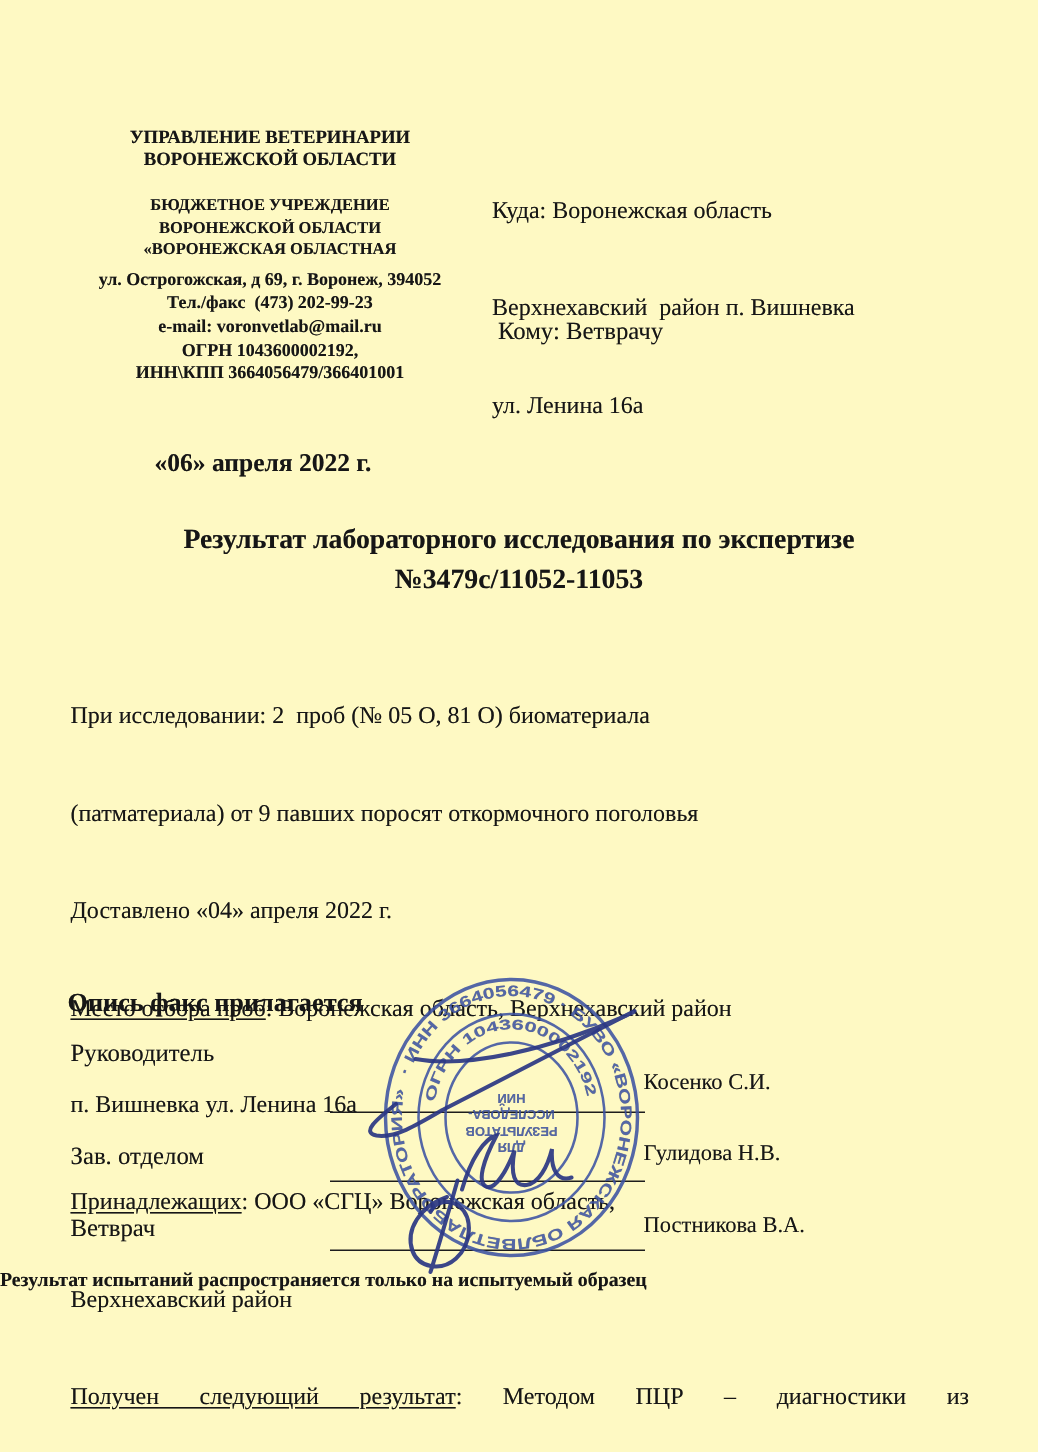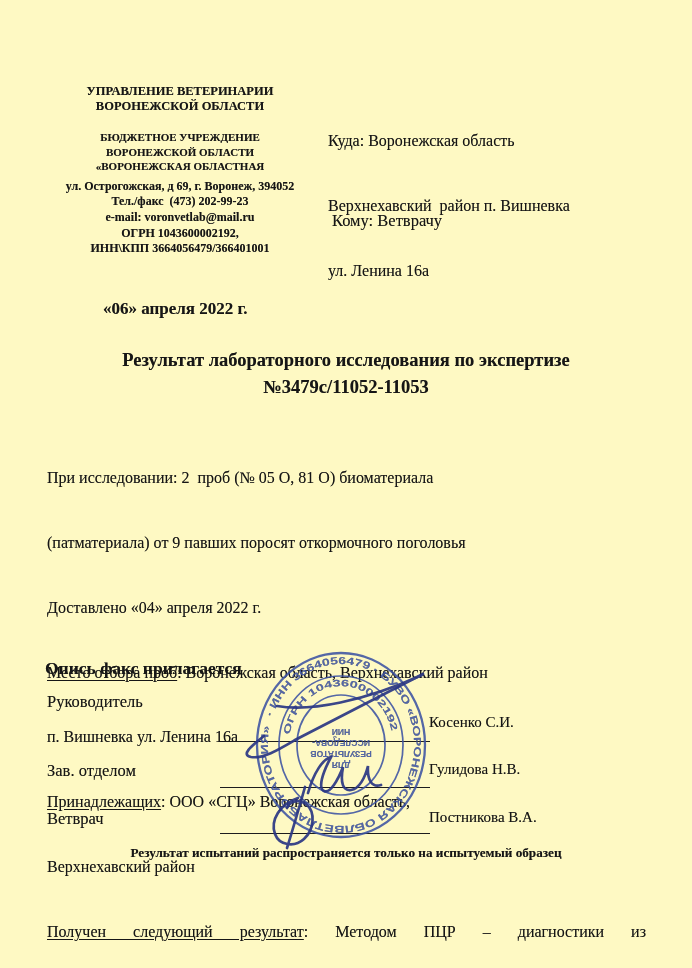--- a/index.html
+++ b/index.html
@@ -24,21 +24,21 @@
   .doc-title{left:40px;top:347px;width:612px;text-align:center;font-weight:bold;font-size:18.5px;line-height:27px;}
   
   .body-text{left:47px;top:424px;width:599px;font-size:16px;line-height:21.6px;white-space:pre-wrap;}
   .u{text-decoration:underline;text-underline-offset:2px;}
   .just{text-align:justify;text-align-last:justify;}
   .attach-note{left:45px;top:658px;font-size:17.5px;font-weight:bold;}
   
   .sig-label{left:47px;font-size:16.5px;}
   .sig-name{left:429px;font-size:15px;}
   .sig-line{left:220px;width:210px;border-bottom:1.5px solid #1d1d1d;height:0;}
-  .footer-note{left:0;right:0;top:845px;text-align:center;font-weight:bold;font-size:13.2px;}
+  .footer-note{left:0;right:0;top:845px;text-align:left;font-weight:bold;font-size:13.2px;}
   
   .stamp-svg{left:252px;top:648px;opacity:.88;}
   .stamp-svg text, .stamp-svg textPath{
     font-family:"Liberation Sans", sans-serif;font-weight:bold;
   }
   .sig-svg{left:180px;top:640px;}
 </style>
 </head>
 <body>
 

